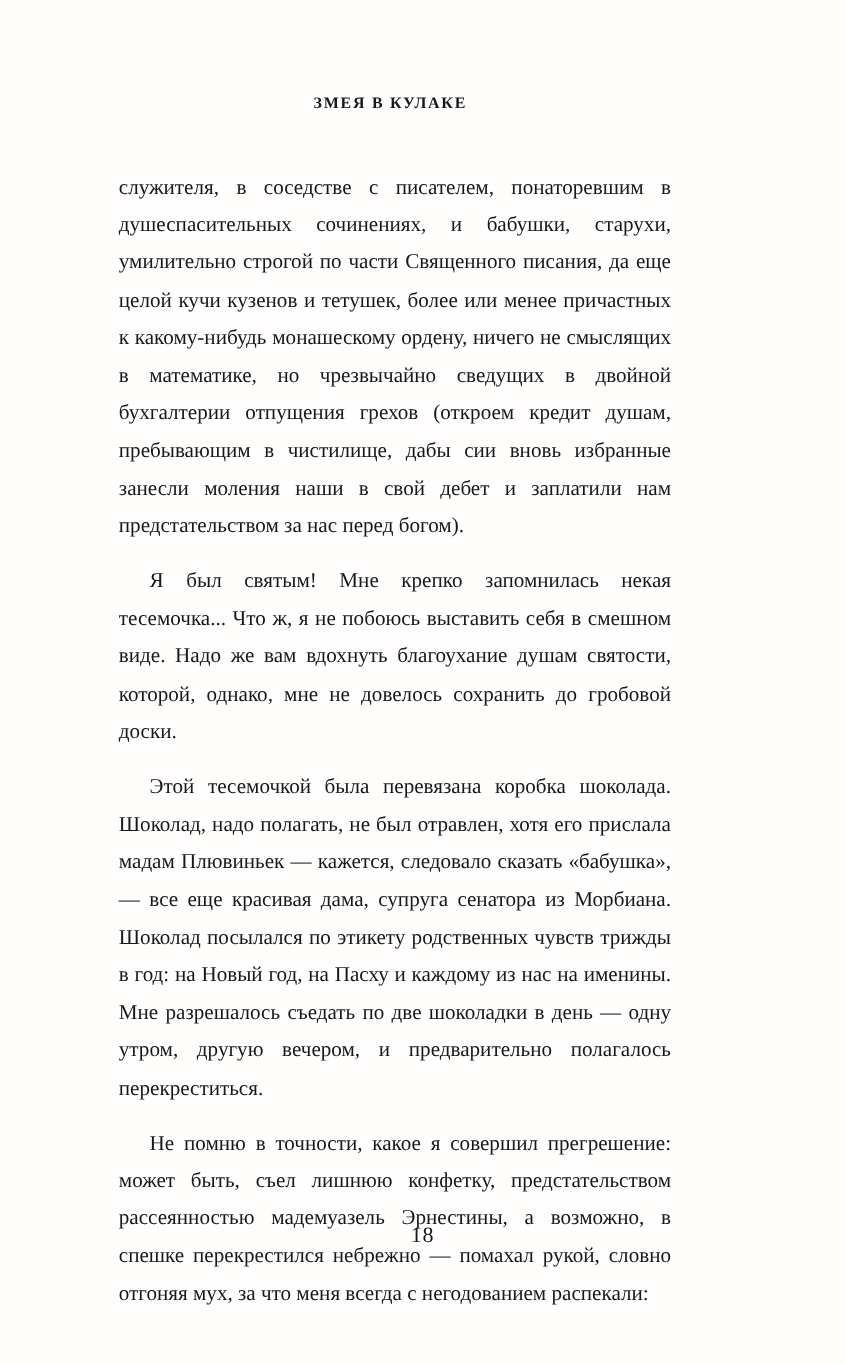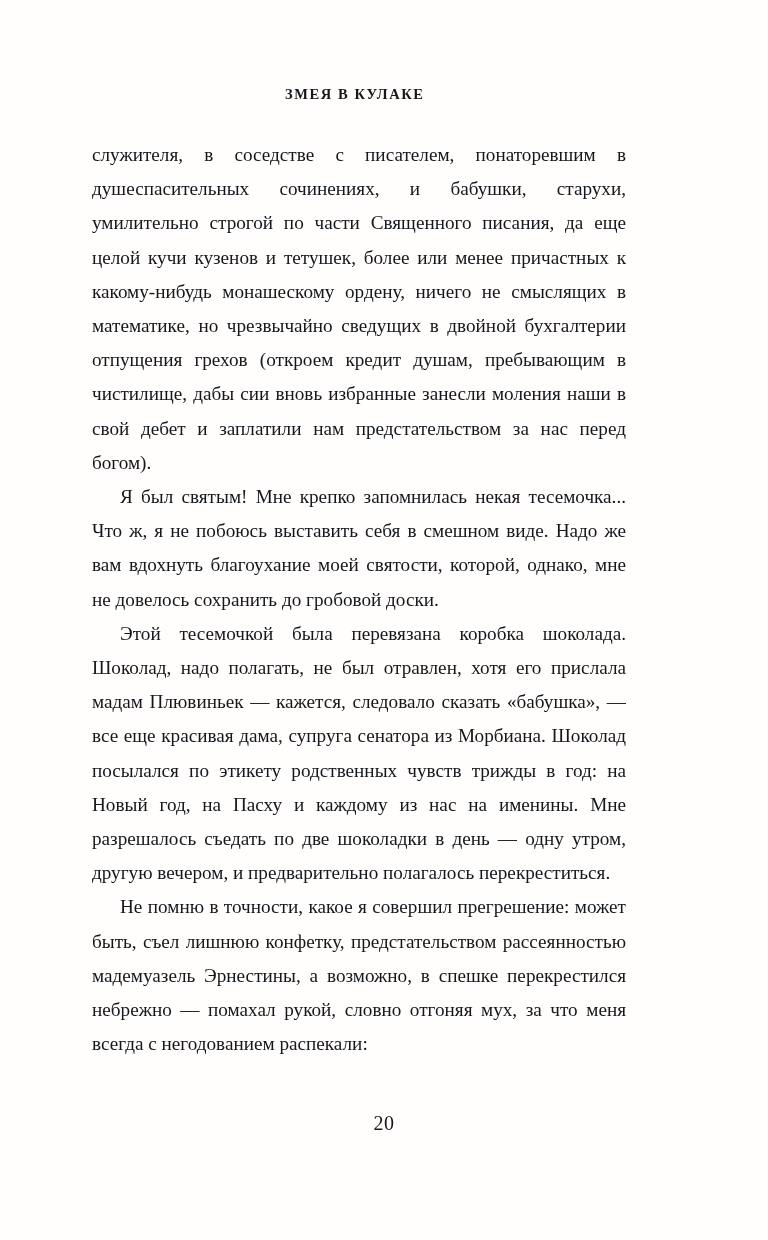--- a/index.html
+++ b/index.html
@@ -42,21 +42,21 @@
     left: 92px;
     width: 534px;
     font-size: 19.2px;
     line-height: 34.2px;
     text-align: justify;
     text-justify: inter-word;
     color: #14171b;
     hyphens: manual;
   }
   .text-block p {
-    margin: 0;
+    margin: 16px;
     text-indent: 0;
   }
   .text-block p.indent {
     text-indent: 28px;
   }
   .folio {
     position: absolute;
     top: 1112px;
     left: 0;
     right: 0;
@@ -68,20 +68,20 @@
 </style>
 </head>
 <body>
 
 <div class="page">
 
   <div class="running-head">ЗМЕЯ В КУЛАКЕ</div>
 
   <div class="text-block">
     <p>служителя, в соседстве с писателем, понаторевшим в душеспасительных сочинениях, и бабушки, старухи, умилительно строгой по части Священного писания, да еще целой кучи кузенов и тетушек, более или менее причастных к какому-нибудь монашескому ордену, ничего не смыслящих в математике, но чрезвычайно сведущих в двойной бухгалтерии отпущения грехов (откроем кредит душам, пребывающим в чистилище, дабы сии вновь избранные занесли моления наши в свой дебет и заплатили нам предстательством за нас перед богом).</p>
-    <p class="indent">Я был святым! Мне крепко запомнилась некая тесемочка... Что ж, я не побоюсь выставить себя в смешном виде. Надо же вам вдохнуть благоухание моей святости, которой, однако, мне не довелось сохранить до гробовой доски.</p>
+    <p class="indent">Я был святым! Мне крепко запомнилась некая тесемочка... Что ж, я не побоюсь выставить себя в смешном виде. Надо же вам вдохнуть благоухание душам святости, которой, однако, мне не довелось сохранить до гробовой доски.</p>
     <p class="indent">Этой тесемочкой была перевязана коробка шоколада. Шоколад, надо полагать, не был отравлен, хотя его прислала мадам Плювиньек — кажется, следовало сказать «бабушка», — все еще красивая дама, супруга сенатора из Морбиана. Шоколад посылался по этикету родственных чувств трижды в год: на Новый год, на Пасху и каждому из нас на именины. Мне разрешалось съедать по две шоколадки в день — одну утром, другую вечером, и предварительно полагалось перекреститься.</p>
     <p class="indent">Не помню в точности, какое я совершил прегрешение: может быть, съел лишнюю конфетку, предстательством рассеянностью мадемуазель Эрнестины, а возможно, в спешке перекрестился небрежно — помахал рукой, словно отгоняя мух, за что меня всегда с негодованием распекали:</p>
   </div>
 
-  <div class="folio">20</div>
+  <div class="folio">18</div>
 
 </div>
 
 </body></html>

